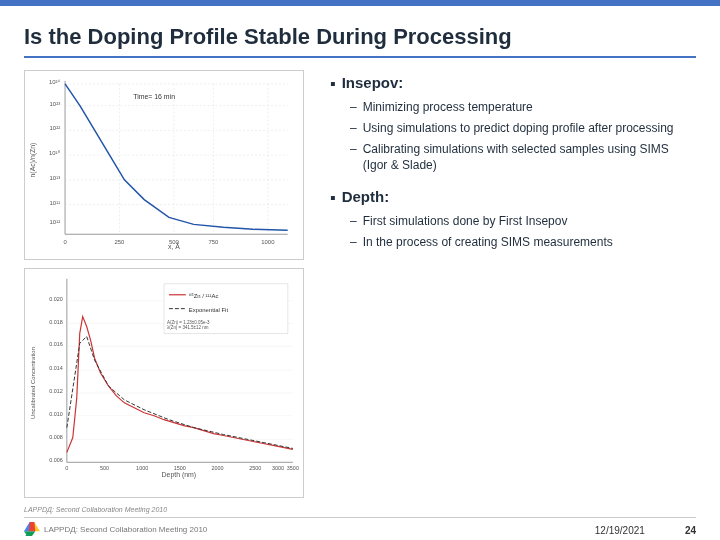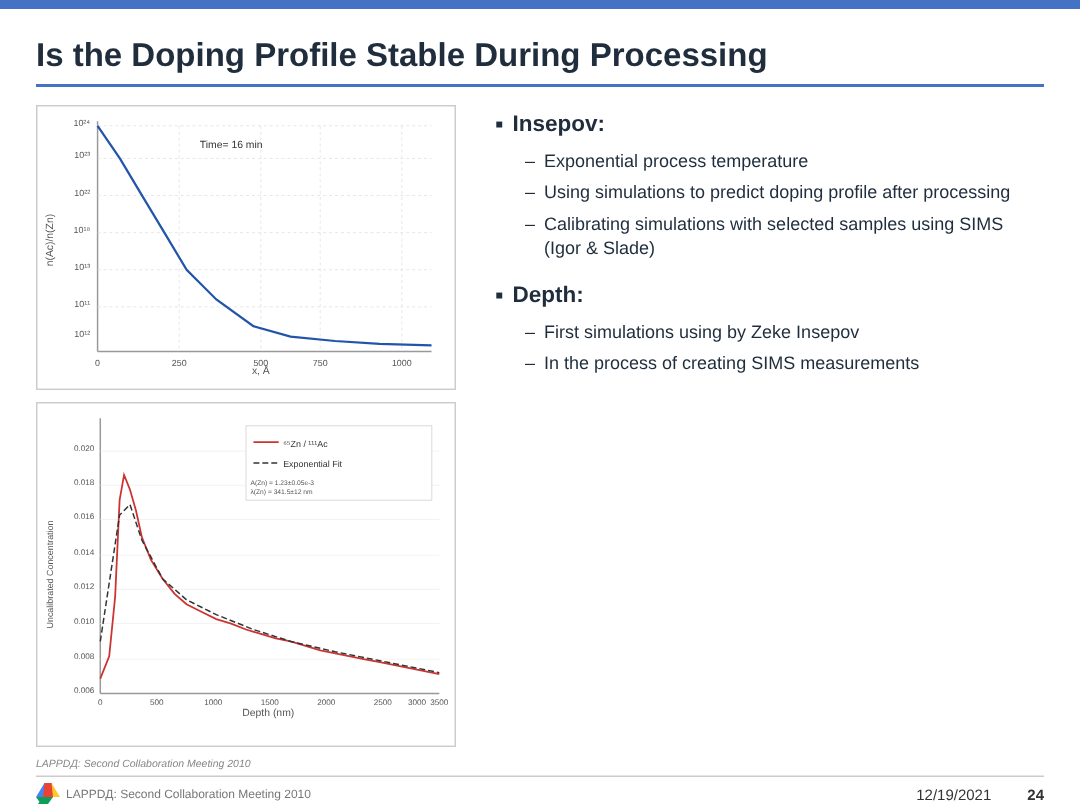--- a/index.html
+++ b/index.html
@@ -153,20 +153,21 @@
 
     .footer-date {
       font-size: 10px;
       color: #333;
     }
 
     .footer-page {
       font-size: 10px;
       color: #333;
       font-weight: bold;
+      margin-left: 40px;
     }
 
     .lappdtext {
       font-size: 7px;
       color: #888;
       font-style: italic;
     }
   </style>
 </head>
 <body>
@@ -282,42 +283,42 @@
     <div class="right-panel">
 
       <div class="bullet-section">
         <div class="bullet-main">
           <span class="bullet-main-icon">▪</span>
           <span>Insepov:</span>
         </div>
         <div class="sub-bullets">
           <div class="sub-bullet">
             <span class="sub-bullet-dash">–</span>
-            <span class="sub-bullet-text">Exponential process temperature</span>
+            <span class="sub-bullet-text">Minimizing process temperature</span>
           </div>
           <div class="sub-bullet">
             <span class="sub-bullet-dash">–</span>
             <span class="sub-bullet-text">Using simulations to predict doping profile after processing</span>
           </div>
           <div class="sub-bullet">
             <span class="sub-bullet-dash">–</span>
             <span class="sub-bullet-text">Calibrating simulations with selected samples using SIMS (Igor &amp; Slade)</span>
           </div>
         </div>
       </div>
 
       <div class="bullet-section">
         <div class="bullet-main">
           <span class="bullet-main-icon">▪</span>
           <span>Depth:</span>
         </div>
         <div class="sub-bullets">
           <div class="sub-bullet">
             <span class="sub-bullet-dash">–</span>
-            <span class="sub-bullet-text">First simulations using by Zeke Insepov</span>
+            <span class="sub-bullet-text">First simulations done by First Insepov</span>
           </div>
           <div class="sub-bullet">
             <span class="sub-bullet-dash">–</span>
             <span class="sub-bullet-text">In the process of creating SIMS measurements</span>
           </div>
         </div>
       </div>
 
     </div>
   </div>
@@ -327,18 +328,18 @@
 
       <svg width="16" height="14" viewBox="0 0 24 21" xmlns="http://www.w3.org/2000/svg">
         <polygon points="8.5,0 15.5,0 24,14 17,14" fill="#FFCA28"></polygon>
         <polygon points="0,14 7,14 12,21 5,21" fill="#0F9D58"></polygon>
         <polygon points="7,14 17,14 12,21 2,21" fill="#0F9D58"></polygon>
         <polygon points="8.5,0 0,14 7,14 15.5,0" fill="#4285F4"></polygon>
         <polygon points="15.5,0 8.5,0 7,14 17,14" fill="#EA4335"></polygon>
       </svg>
       <span>LAPPDД: Second Collaboration Meeting 2010</span>
     </div>
-    <div style="display:flex;gap:24px;align-items:flex-end;">
+    <div style="display:flex;align-items:flex-end;">
       <span class="footer-date">12/19/2021</span>
       <span class="footer-page">24</span>
     </div>
   </div>
 </div>
 
 </body></html>

